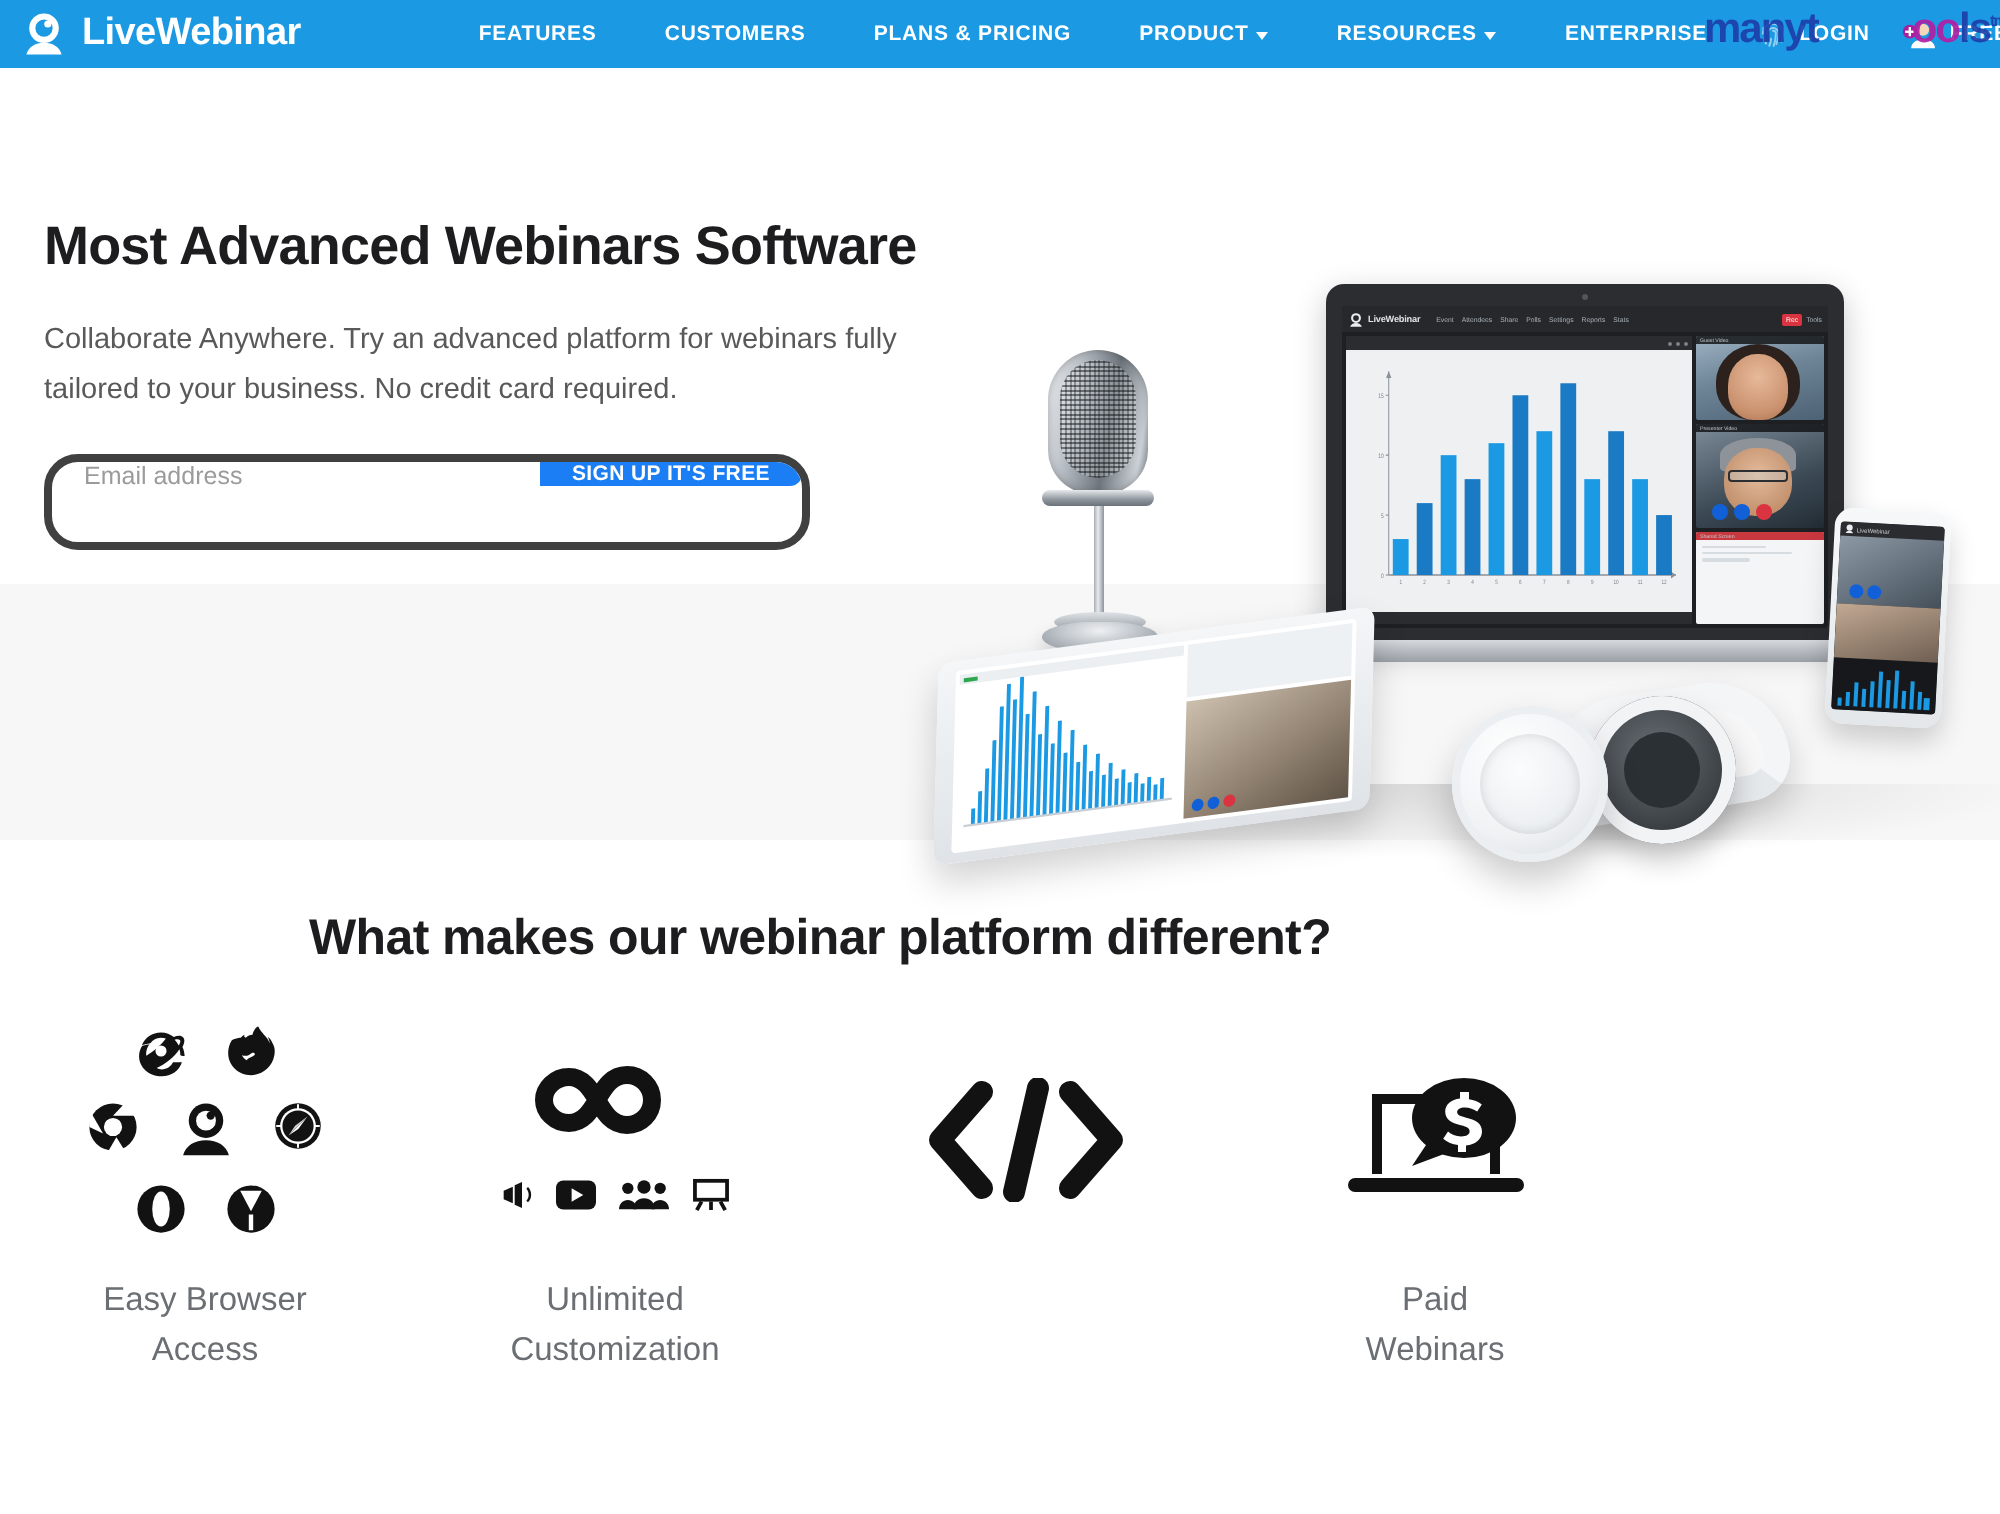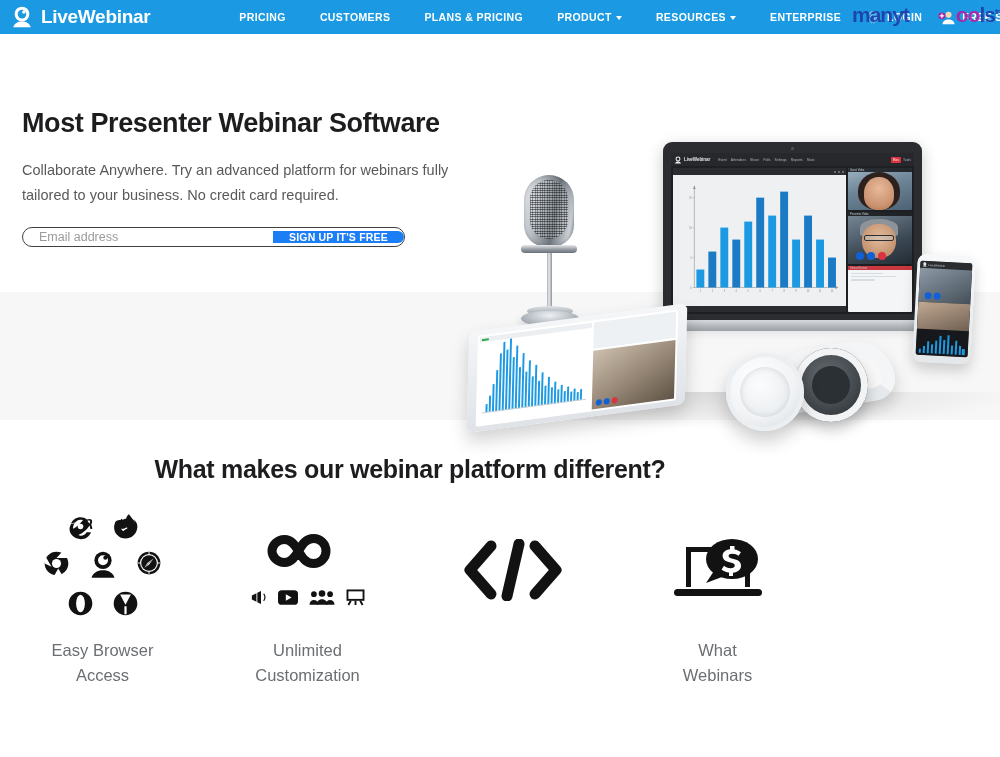--- a/index.html
+++ b/index.html
@@ -65,23 +65,23 @@
   .hero-copy { position: absolute; left: 22px; top: 108px; width: 470px; z-index: 10; }
   .hero-title {
     font-size: 27px; font-weight: bold; color: #1d1d1f;
     letter-spacing: -0.4px; white-space: nowrap;
   }
   .hero-sub {
     margin-top: 19px; font-size: 14.5px; line-height: 25px;
     color: #595959; max-width: 450px;
   }
   .signup-form {
-    margin-top: 19px; width: 383px; height: 20px;
-    border: 1px solid #404040; border-radius: 17px;
-    display: flex; align-items: center; overflow: hidden; background: #fff;
+    margin-top: 19px; width: 383px; height: 48px;
+    border: 4px solid #404040; border-radius: 17px;
+    display: flex; align-items: flex-start; overflow: hidden; background: #fff;
   }
   .signup-form input {
     flex: 1; border: 0; outline: none; background: transparent;
     font-family: "Liberation Sans", sans-serif; font-size: 12.5px;
     color: #333; padding: 0 16px;
   }
   .signup-form input::placeholder { color: #9b9b9b; }
   .signup-btn {
     border: 0; cursor: pointer; background: #1b7ef5; color: #fff;
     font-family: "Liberation Sans", sans-serif;
@@ -266,21 +266,21 @@
           <circle cx="12" cy="9.1" r="4.3" fill="#1b9ae3"></circle>
           <circle cx="13.9" cy="7.0" r="1.8" fill="#ffffff"></circle>
           <path d="M3.2 22.3c1.1-4.0 4.6-5.9 8.8-5.9s7.7 1.9 8.8 5.9z" fill="#ffffff"></path>
         </svg>
       </span>
       <span class="brand-name">LiveWebinar</span>
     </div>
 
     <div class="nav-links">
       <div class="nav-link">
-        <span>PRICING</span>
+        <span>FEATURES</span>
       </div>
       <div class="nav-link">
         <span>CUSTOMERS</span>
       </div>
       <div class="nav-link">
         <span>PLANS &amp; PRICING</span>
       </div>
       <div class="nav-link">
         <span>PRODUCT</span>
         <i class="caret"></i>
@@ -322,21 +322,21 @@
         <span>FREE SIGN UP</span>
       </div>
     </div>
   </div>
 
   <div class="wm"><span>many</span><span>t</span><span class="dot-o">oo</span><span>ls</span><span class="tm">tm</span></div>
 
   <div class="hero-grey"></div>
 
   <div class="hero-copy">
-    <div class="hero-title">Most Presenter Webinar Software</div>
+    <div class="hero-title">Most Advanced Webinars Software</div>
     <div class="hero-sub">Collaborate Anywhere. Try an advanced platform for webinars fully tailored to your business. No credit card required.</div>
     <div class="signup-form">
       <input type="text" placeholder="Email address" style="">
       <button class="signup-btn">SIGN UP IT'S FREE</button>
     </div>
   </div>
 
   <div class="devices">
 
     <div class="desk-shadow"></div>
@@ -697,21 +697,21 @@
         <div class="feature-icon">
           <svg width="100" height="66" viewBox="0 0 100 66" fill="#121212">
             <path d="M18 10h64v40h-5V15H23v35h-5z"></path>
             <rect x="6" y="52" width="88" height="7" rx="3.5"></rect>
             <ellipse cx="64" cy="22" rx="26" ry="20"></ellipse>
             <path d="M46 34l-8 12 16-6z"></path>
             <path d="M66 9h-4v3.2c-4.4.5-7.4 3-7.4 6.6 0 3.9 3 5.7 7.8 6.8 3.3.8 4.4 1.5 4.4 3 0 1.6-1.5 2.6-4.2 2.6-2.8 0-5-1-6.6-2.4l-2.4 3.6c1.9 1.7 4.6 2.8 7.4 3.1V39h4v-3.3c4.8-.5 8-3.1 8-7 0-4.1-3.2-5.9-8.3-7-3.1-.7-4.1-1.4-4.1-2.7 0-1.4 1.4-2.3 3.8-2.3 2.4 0 4.5.8 6.2 2.1l2.3-3.6c-1.7-1.4-4-2.3-6.4-2.6V9z" fill="#fff"></path>
           </svg>
         </div>
         <div class="feature-label">
-          <span>What</span><br>
+          <span>Paid</span><br>
           <span>Webinars</span>
         </div>
       </div>
 
     </div>
   </div>
 
 </div>
 
 </body></html>

